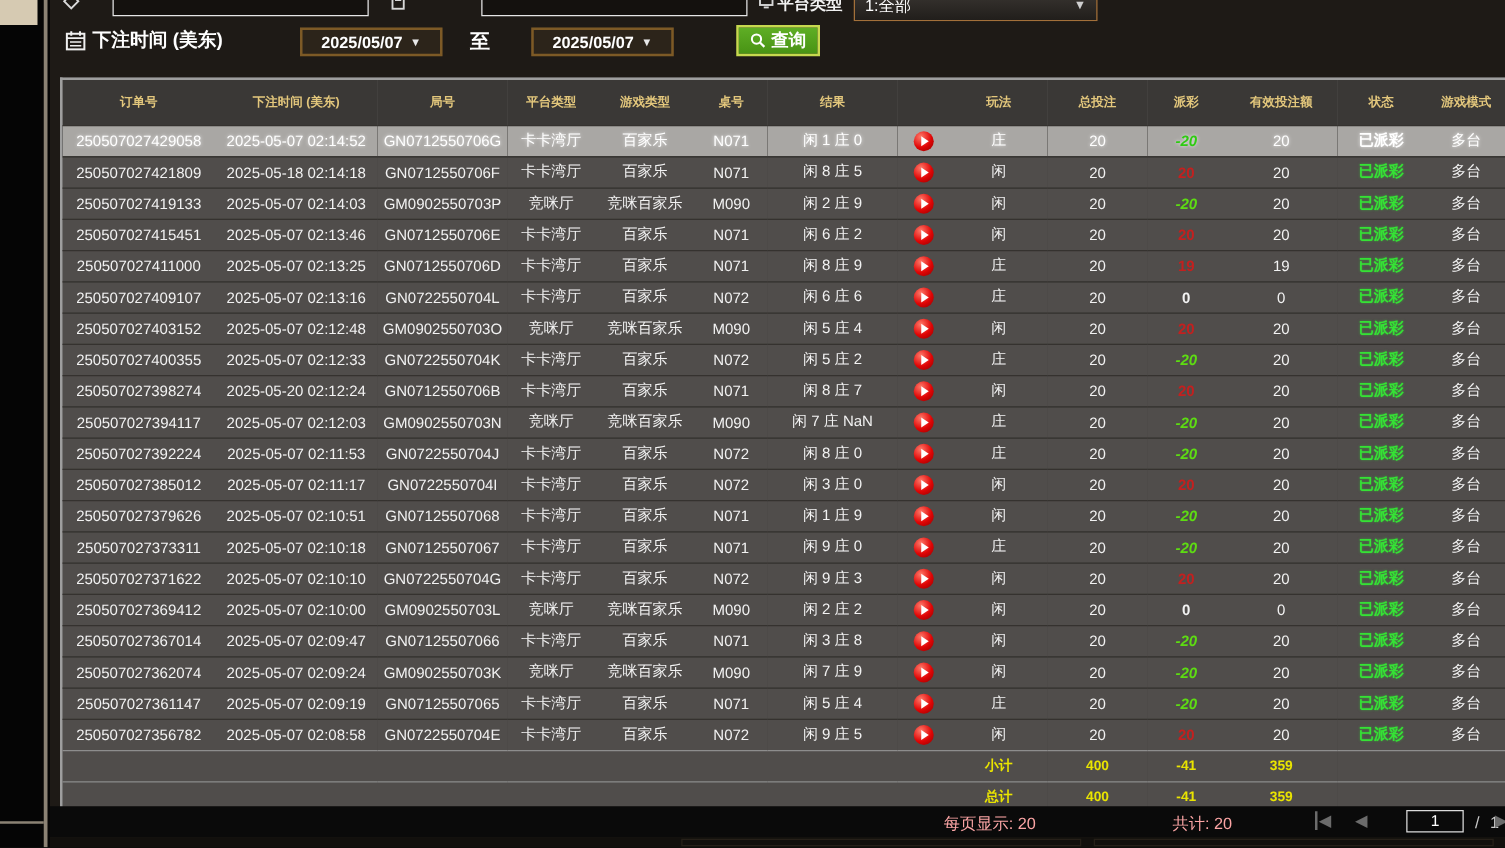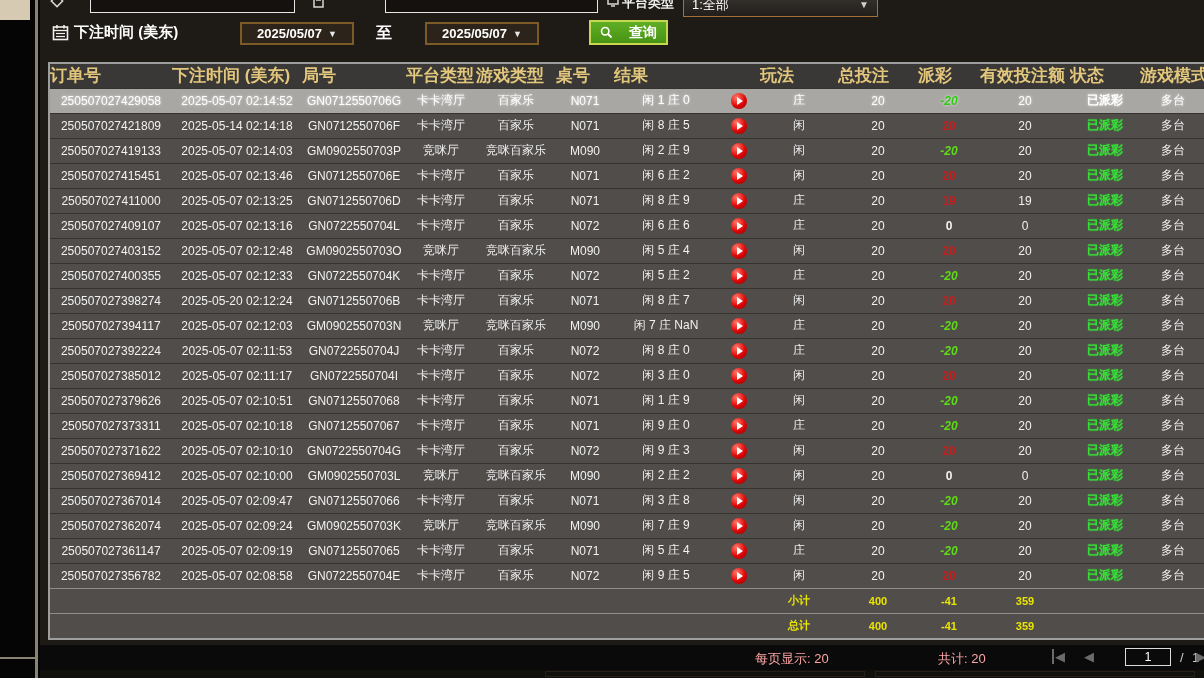--- a/index.html
+++ b/index.html
@@ -38,28 +38,28 @@
   .bet-time-label { position:absolute; left:34px; top:4px; color:#fff; font-size:15px; font-weight:bold; }
   .date-box { position:absolute; top:3px; width:114px; height:23px; border:2px solid #7d5a26;
               background:#2c241a; color:#fff; font-size:13px; font-weight:bold;
               display:flex; align-items:center; justify-content:center; gap:6px; cursor:pointer; }
   .date-from { left:200px; } .date-to { left:385px; }
   .date-box .arrow { font-size:9px; color:#e8e8e8; }
   .to-label { position:absolute; left:336px; top:4px; color:#fff; font-size:16px; font-weight:bold; }
   .query-btn { position:absolute; left:549px; top:1px; height:25px; padding:0 9px;
                background:linear-gradient(#5fae25,#489314); border:2px solid #c6d94e;
                color:#fff; font-size:14px; font-weight:bold; display:flex; align-items:center;
-               gap:16px; cursor:pointer; }
+               gap:4px; cursor:pointer; }
 
   
   .table-wrap { position:absolute; left:8px; top:62px; width:1158px;
                 border:2px solid #9e9e9e; border-right:none; background:#4b4846; }
   table { border-collapse:collapse; table-layout:fixed; width:1156px; }
-  th { height:24px; background:#3a3836; color:#e3c77c; font-size:17px; font-weight:bold;
-       text-align:left; white-space:nowrap; overflow:hidden; }
+  th { height:36px; background:#3a3836; color:#e3c77c; font-size:10px; font-weight:bold;
+       text-align:center; white-space:nowrap; overflow:hidden; }
   td { height:25px; color:#f2f2f2; font-size:12px; text-align:center; white-space:nowrap;
        overflow:hidden; border-top:1px solid #35322f; }
   tbody tr { background:#504d4b; cursor:pointer; }
   tbody tr.selected { background:#a9a7a4; }
   tbody tr.selected td { color:#fff; text-shadow:0 0 3px rgba(255,255,255,.8); }
   td.pay-neg { color:#5ddc12; font-weight:bold;font-style:italic; }
   td.pay-pos { color:#c3201f; font-weight:bold; }
   td.pay-zero { color:#f2f2f2; font-weight:bold; }
   tr.selected td.pay-neg { color:#2ecb12; }
   td.status { color:#35e235; font-weight:bold; text-shadow:0 0 2px rgba(50,230,50,.55); }
@@ -200,21 +200,21 @@
               <td><span class="play-btn"></span></td>
               <td>庄</td>
               <td>20</td>
               <td class="pay-neg">-20</td>
               <td>20</td>
               <td class="status">已派彩</td>
               <td>多台</td>
             </tr>
             <tr>
               <td>250507027421809</td>
-              <td>2025-05-14 02:14:18</td>
+              <td>2025-05-18 02:14:18</td>
               <td>GN0712550706F</td>
               <td>卡卡湾厅</td>
               <td>百家乐</td>
               <td>N071</td>
               <td>闲 8 庄 5</td>
               <td><span class="play-btn"></span></td>
               <td>闲</td>
               <td>20</td>
               <td class="pay-pos">20</td>
               <td>20</td>

